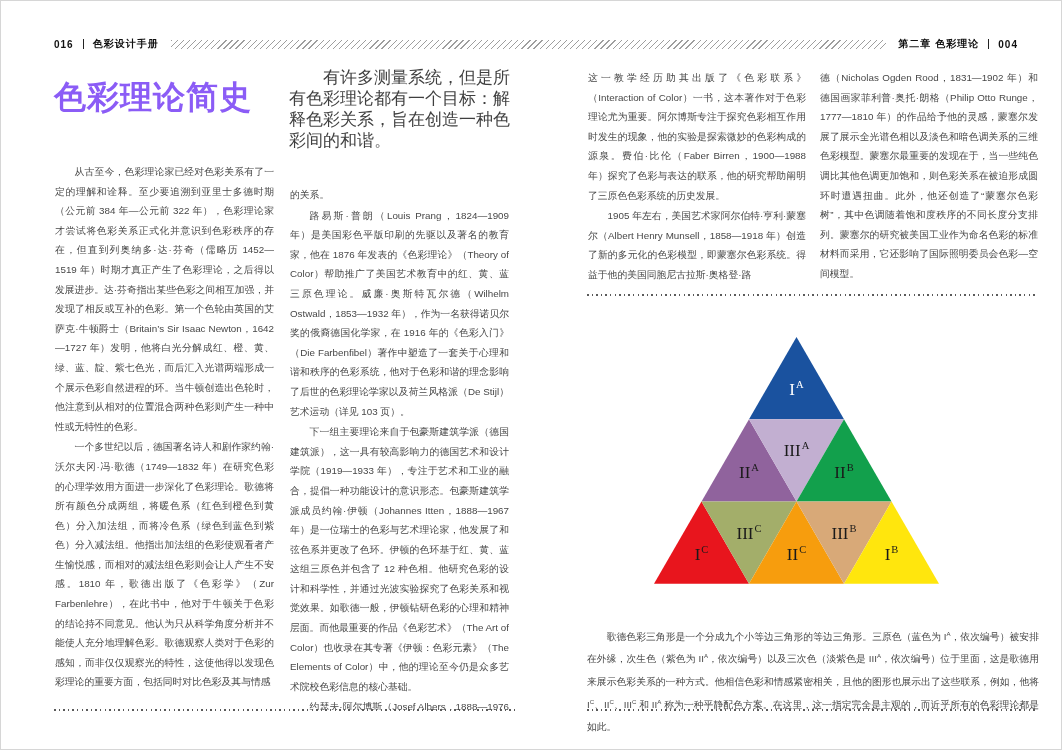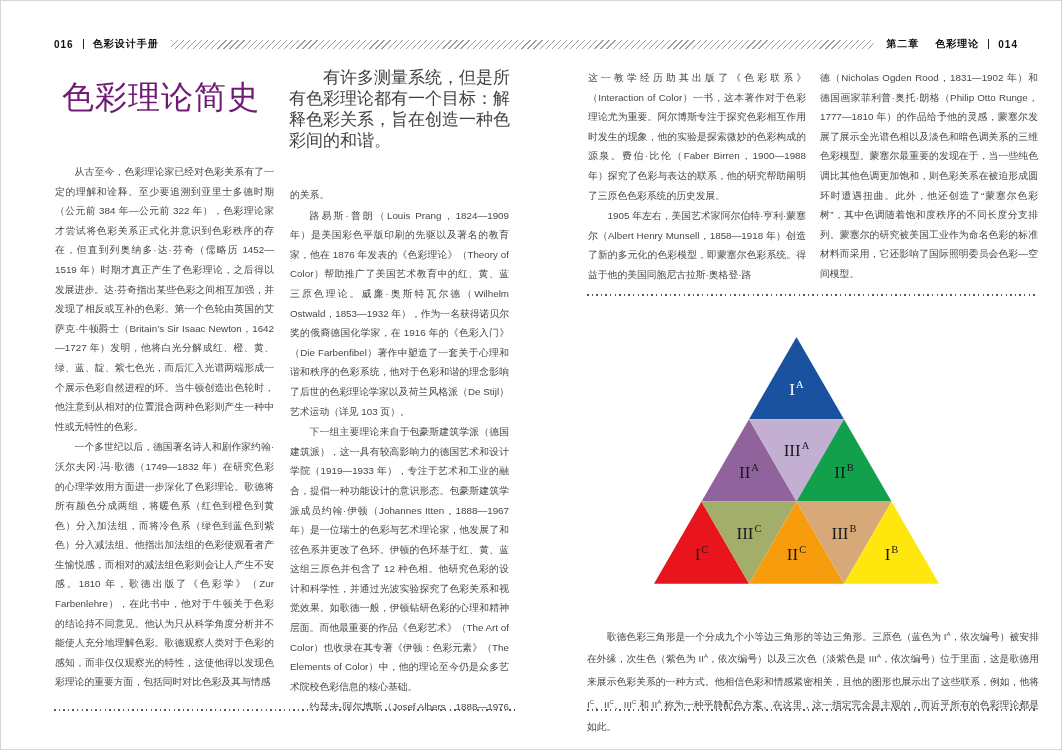--- a/index.html
+++ b/index.html
@@ -9,22 +9,22 @@
 
   
   .runhead{position:absolute;left:53px;top:36px;width:964px;height:14px;
            display:flex;align-items:center;}
   .runhead .txt{font-size:10px;font-weight:bold;color:#111;white-space:nowrap;letter-spacing:1px;}
   .vdiv{display:inline-block;width:1px;height:10px;background:#222;margin:0 9px;vertical-align:-1px;}
   .hatch{flex:1;height:9px;margin:0 12px;
          background:repeating-linear-gradient(135deg,#9e9e9e 0,#9e9e9e .9px,transparent .9px,transparent 4.3px);}
 
   
-  .title{position:absolute;left:53px;top:56px;font-size:32px;font-weight:normal;
-         color:#701a75;letter-spacing:1px;line-height:1.2;margin-left:8px;}
+  .title{position:absolute;left:53px;top:56px;font-size:32px;font-weight:bold;
+         color:#8b5cf6;letter-spacing:1px;line-height:1.2;}
   .col{position:absolute;overflow:hidden;color:#474747;font-size:9.8px;
        line-height:19.6px;text-align:justify;}
   .col p{margin:1px;text-indent:2em;}
   .col p.noindent{text-indent:0;}
   .col1{left:53px;top:160px;width:221px;height:549px;}
   .col2{left:288px;top:66px;width:221px;height:643px;}
   .col3{left:586px;top:66px;width:220px;height:226px;}
   .col4{left:818px;top:66px;width:220px;height:226px;}
   .pullquote{font-size:17px;line-height:21px;margin:0 0 34px 0 !important;color:#3f3f3f;}
 
@@ -44,24 +44,24 @@
 </head>
 <body>
 
 <div class="spread">
 
   <div class="runhead">
     <span class="txt">016</span>
     <span class="vdiv"></span>
     <span class="txt">色彩设计手册</span>
     <span class="hatch"></span>
-    <span class="txt" style="margin-right:16px;font-family:Liberation Serif, serif;">第二章</span>
+    <span class="txt" style="margin-right:4px;font-family:Liberation Serif, serif;">第二章</span>
     <span class="txt">色彩理论</span>
     <span class="vdiv"></span>
-    <span class="txt">014</span>
+    <span class="txt">004</span>
   </div>
 
   <h1 class="title">色彩理论简史</h1>
 
   <div class="col col1">
       <p>从古至今，色彩理论家已经对色彩关系有了一定的理解和诠释。至少要追溯到亚里士多德时期（公元前 384 年—公元前 322 年），色彩理论家才尝试将色彩关系正式化并意识到色彩秩序的存在，但直到列奥纳多·达·芬奇（儒略历 1452—1519 年）时期才真正产生了色彩理论，之后得以发展进步。达·芬奇指出某些色彩之间相互加强，并发现了相反或互补的色彩。第一个色轮由英国的艾萨克·牛顿爵士（Britain’s Sir Isaac Newton，1642—1727 年）发明，他将白光分解成红、橙、黄、绿、蓝、靛、紫七色光，而后汇入光谱两端形成一个展示色彩自然进程的环。当牛顿创造出色轮时，他注意到从相对的位置混合两种色彩则产生一种中性或无特性的色彩。</p>
       <p>一个多世纪以后，德国著名诗人和剧作家约翰·沃尔夫冈·冯·歌德（1749—1832 年）在研究色彩的心理学效用方面进一步深化了色彩理论。歌德将所有颜色分成两组，将暖色系（红色到橙色到黄色）分入加法组，而将冷色系（绿色到蓝色到紫色）分入减法组。他指出加法组的色彩使观看者产生愉悦感，而相对的减法组色彩则会让人产生不安感。1810 年，歌德出版了《色彩学》（Zur Farbenlehre），在此书中，他对于牛顿关于色彩的结论持不同意见。他认为只从科学角度分析并不能使人充分地理解色彩。歌德观察人类对于色彩的感知，而非仅仅观察光的特性，这使他得以发现色彩理论的重要方面，包括同时对比色彩及其与情感</p>
     </div>
 
   <div class="col col2">

